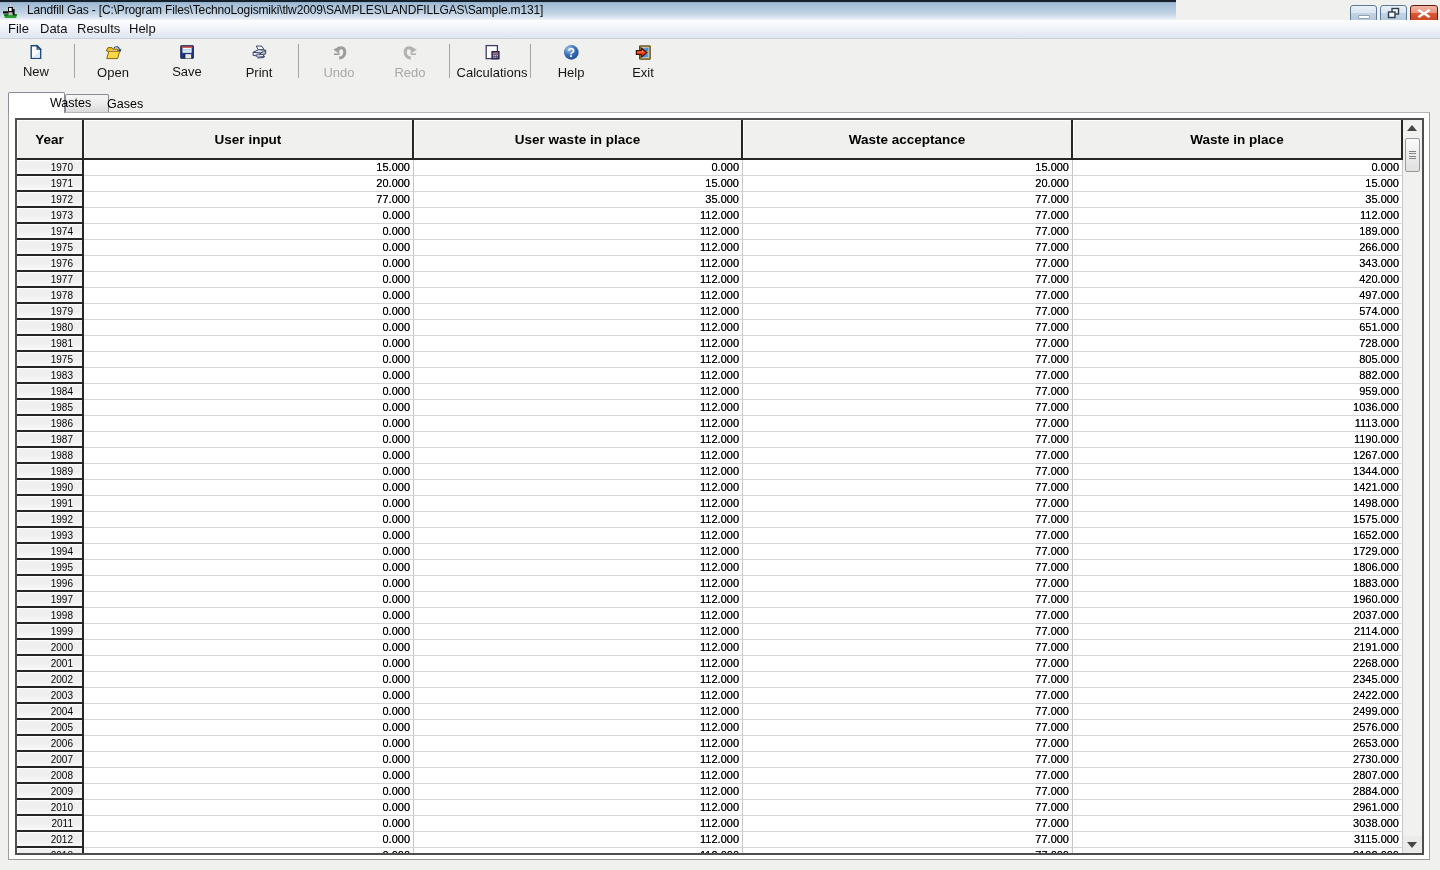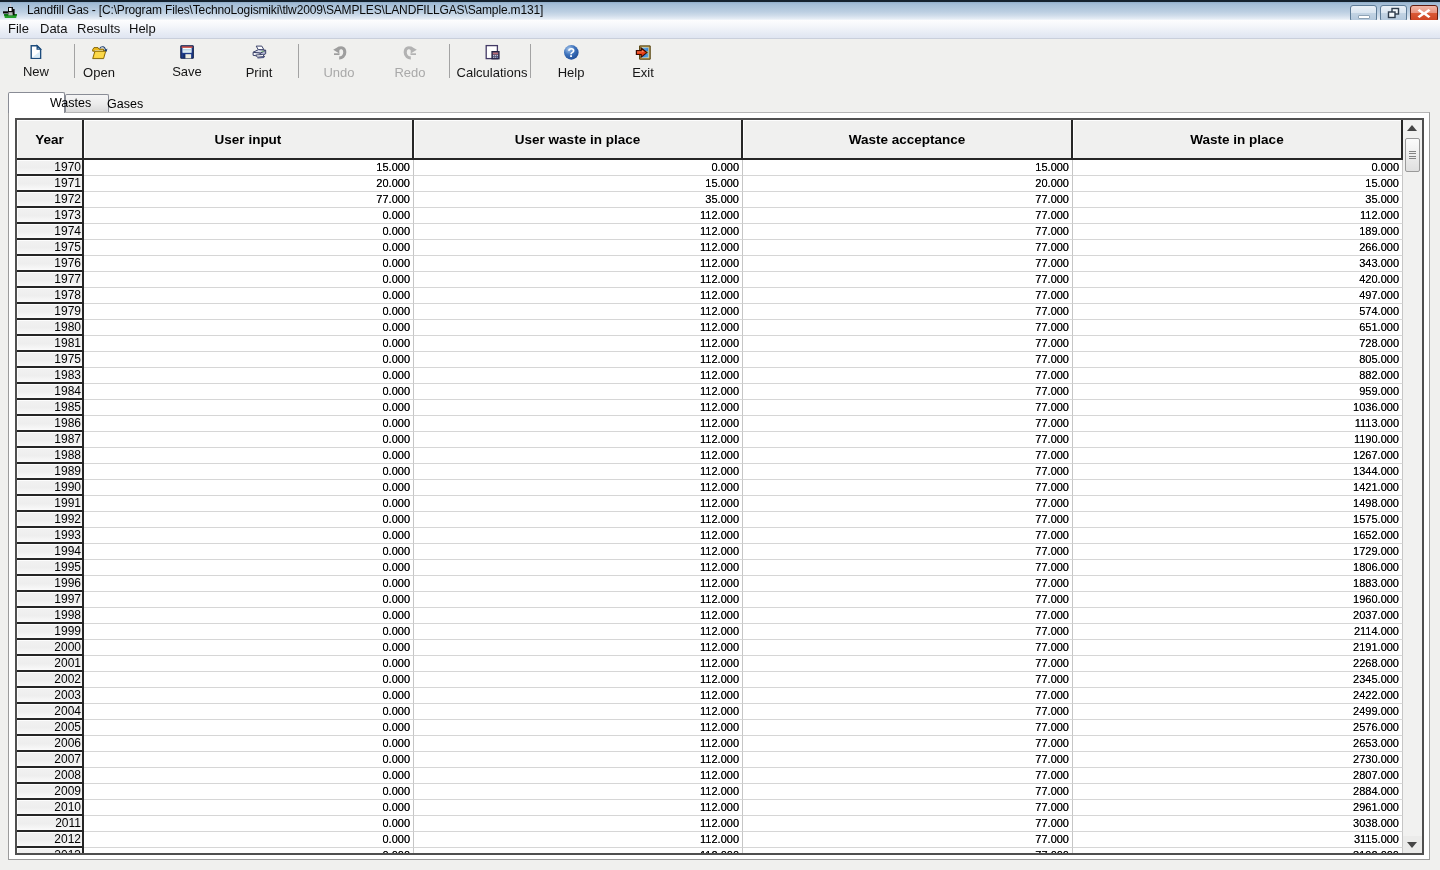--- a/index.html
+++ b/index.html
@@ -1,18 +1,18 @@
 <!DOCTYPE html>
 <html><head><meta charset="utf-8">
 <style>
 * { margin:0; padding:0; box-sizing:border-box; }
 html,body { width:1440px; height:870px; overflow:hidden; }
 body { font-family:"Liberation Sans", sans-serif; background:#f0f0ee; position:relative; }
 
-.titlebar { position:absolute; left:0; top:0; width:1440px; height:20px;
+.titlebar { position:absolute; left:0; top:0; width:1176px; height:20px;
   background:linear-gradient(180deg,#8fadc9 0%,#a3bdd6 10%,#aec5db 30%,#bccfe2 55%,#cfdcea 75%,#e3ebf4 92%,#f2f6fa 100%);
   border-top:2px solid #15222e;text-decoration:underline; }
 .appicon { position:absolute; left:2px; top:1px; }
 .title-text { position:absolute; left:27px; top:1px; font-size:12px; letter-spacing:-0.15px; color:#0a0a0a; }
 .winbtn { position:absolute; top:3px; height:17px; border-radius:3px; }
 .btn-min { left:1350px; width:27px; border:1px solid #5d7b97; background:linear-gradient(180deg,#e9f0f7 0%,#dae5f0 45%,#c2d3e3 50%,#b3c8dc 100%); }
 .btn-max { left:1380px; width:27px; border:1px solid #5d7b97; background:linear-gradient(180deg,#e9f0f7 0%,#dae5f0 45%,#c2d3e3 50%,#b3c8dc 100%); }
 .btn-close { left:1410px; width:28px; border:1px solid #611c0f; background:linear-gradient(180deg,#f2b6a6 0%,#e89480 45%,#d95835 50%,#ce4422 100%); }
 .minbar { position:absolute; left:7px; top:9px; width:12px; height:4px; background:#fff; border:1px solid #8fa3b5; border-radius:1px; }
 
@@ -49,21 +49,21 @@
 .gh2 { left:67px; width:330px; }
 .gh3 { left:397px; width:329px; }
 .gh4 { left:726px; width:330px; }
 .gh5 { left:1056px; width:330px; }
 .rbody { position:absolute; left:0; top:40px; width:1386px; }
 .r { height:16px; white-space:nowrap; font-size:0; }
 .r > div { display:inline-block; vertical-align:top; height:16px; }
 .yc { width:67px; background:linear-gradient(180deg,#f2f2f2 0%,#eeeeee 55%,#fafafa 100%);
   border-right:2px solid #262626; border-bottom:2px solid #262626;
   box-shadow:inset 1px 1px 0 #fdfdfd;
-  font-size:12px; text-align:right; padding-right:1px; line-height:15px; color:#000; }
+  font-size:10px; text-align:right; padding-right:9px; line-height:15px; color:#000; }
 .c { background:#fff; border-bottom:1px solid #d6d6d6; border-right:1px solid #c6c6c6;
   font-size:11px; text-align:right; padding-right:3px; line-height:15px; color:#000; text-shadow:0 0 0.5px rgba(0,0,0,0.75); }
 .c2 { width:330px; } .c3 { width:329px; } .c4 { width:330px; } .c5 { width:330px; }
 
 .vscroll { position:absolute; right:0; top:0; width:19px; height:733px; background:#f1f1f0; }
 .sb-up { position:absolute; left:4px; top:5px; width:0; height:0;
   border-left:5px solid transparent; border-right:5px solid transparent; border-bottom:6px solid #464646; }
 .sb-dn { position:absolute; left:4px; bottom:5px; width:0; height:0;
   border-left:5px solid transparent; border-right:5px solid transparent; border-top:6px solid #464646; }
 .sb-dnbg { position:absolute; left:0; bottom:0; width:19px; height:17px; background:#ebebea; }
@@ -108,21 +108,21 @@
 </div>
 <div class="toolbar">
   <div class="tbtn" style="left:-9px">
       <svg width="16" height="16" viewBox="0 0 16 16">
         <path d="M3.2 1.7 H9.1 L12.6 5.2 V14.4 H3.2 Z" fill="#ffffff" stroke="#1d4c7c" stroke-width="1.4"></path>
         <path d="M4.2 13.6 L11.8 13.6 L11.8 7.5 Z" fill="#d9ecf8"></path>
         <path d="M9.1 1.7 V5.2 H12.6 Z" fill="#cfe7f6" stroke="#1d4c7c" stroke-width="1.2"></path>
       </svg>
       <div class="lbl">New</div>
     </div>
-  <div class="tbtn" style="left:54px">
+  <div class="tbtn" style="left:68px">
       <svg width="17" height="17" viewBox="0 0 17 17">
         <path d="M8.4 4.4 C9.2 1.8 13.4 1.5 14.4 4.0 L15.0 5.6 L16.4 4.4 L15.7 7.8 L12.6 6.6 L14.0 6.0 L13.4 4.6 C12.6 2.6 9.6 2.9 9.2 4.8 Z" fill="#1d3f70"></path>
         <path d="M1.7 7.2 L1.7 5.6 L3.0 3.6 L7.0 3.6 L8.0 5.1 L12.7 5.1 L12.7 7.2 Z" fill="#edbb1d" stroke="#7a5c00" stroke-width="0.9"></path>
         <path d="M4.0 5.9 L12.0 5.9 L12.0 7.6 L3.4 7.6 Z" fill="#fdf0b0"></path>
         <path d="M1.7 14.6 L3.9 7.2 H14.7 L12.6 14.6 Z" fill="#f7c71f" stroke="#7a5c00" stroke-width="0.9"></path>
         <path d="M2.9 13.7 L4.6 8.1 H13.6 L12.0 13.7 Z" fill="#fbd84a"></path>
       </svg>
       <div class="lbl">Open</div>
     </div>
   <div class="tbtn" style="left:142px">

